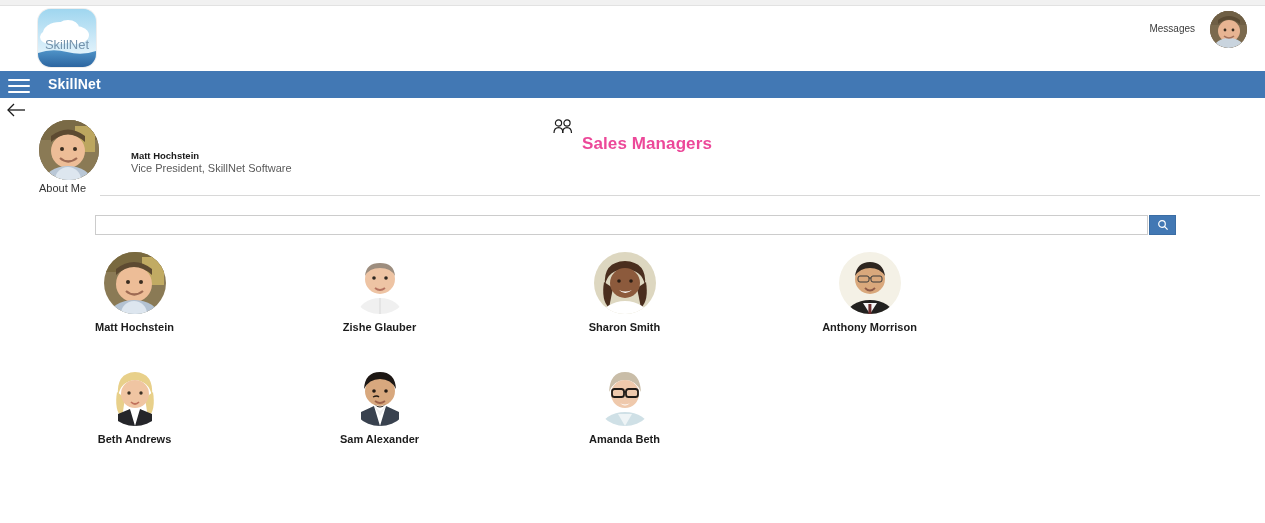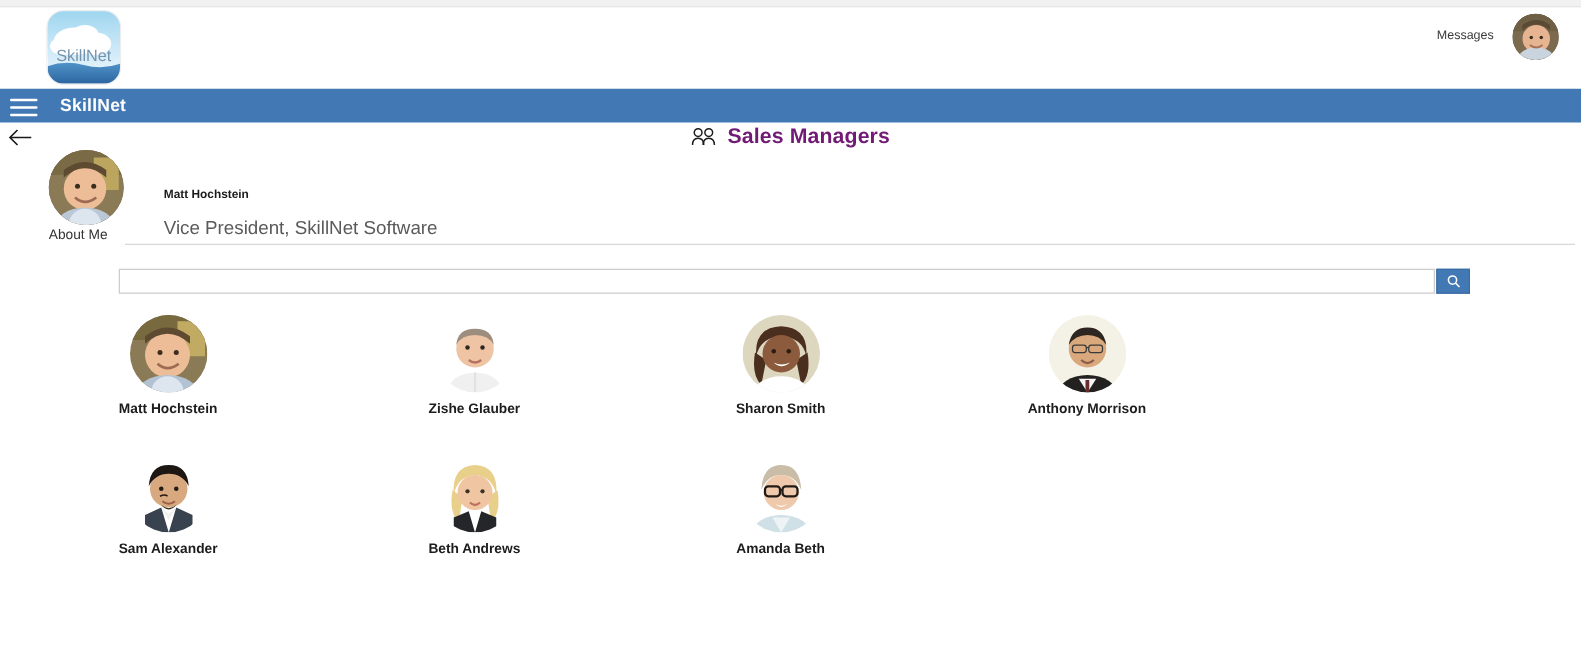--- a/index.html
+++ b/index.html
@@ -126,22 +126,23 @@
   .page-title-inner {
     display: inline-flex;
     align-items: center;
     gap: 9px;
   }
   .group-icon { display: inline-block; width: 20px; height: 15px; }
   .group-icon svg { display: block; }
   .page-title {
     font-size: 17px;
     font-weight: bold;
-    color: #701a75;
+    color: #ec4899;
     letter-spacing: 0.1px;
+    margin-top: 35px;
   }
 
   
   .profile {
     position: absolute;
     top: 120px;
     left: 0;
     width: 1265px;
     height: 78px;
   }
@@ -172,23 +173,22 @@
     left: 131px;
     top: 30px;
     font-size: 9.5px;
     font-weight: bold;
     color: #1a1a1a;
   }
   .profile-role {
     position: absolute;
     left: 131px;
     top: 42px;
-    font-size: 15px;
+    font-size: 11px;
     color: #5a5a5a;
-    margin-top: 12px;
   }
   .profile-divider {
     position: absolute;
     left: 100px;
     top: 75px;
     width: 1160px;
     height: 1px;
     background: #d8d8d8;
   }
 
@@ -456,56 +456,56 @@
 
   </div>
 
   <div class="people-row">
 
 
     <div class="person">
       <div class="person-photo">
         <svg viewBox="0 0 62 62" xmlns="http://www.w3.org/2000/svg">
           <rect width="62" height="62" fill="#ffffff"></rect>
+          <path d="M14 32 Q12 9 31 8 Q50 9 48 32 Q45 17 31 16 Q17 17 14 32 Z" fill="#e8d08a"></path>
+          <path d="M13 28 Q10 46 18 54 L21 34 Z" fill="#e8d08a"></path>
+          <path d="M49 28 Q52 46 44 54 L41 34 Z" fill="#e8d08a"></path>
+          <circle cx="31" cy="30" r="14" fill="#f0c5a2"></circle>
+          <path d="M14 50 L26 45 L31 62 L36 45 L48 50 L48 62 L14 62 Z" fill="#25262a"></path>
+          <path d="M26 45 L31 53 L36 45 L31 49 Z" fill="#ffffff"></path>
+          <circle cx="25" cy="29" r="1.7" fill="#3a3025"></circle>
+          <circle cx="37" cy="29" r="1.7" fill="#3a3025"></circle>
+          <path d="M27 38 Q31 42 35 38" stroke="#c0715c" stroke-width="1.7" fill="none"></path>
+        </svg>
+      </div>
+      <div class="person-name">Beth Andrews</div>
+    </div>
+
+    <div class="person">
+      <div class="person-photo">
+        <svg viewBox="0 0 62 62" xmlns="http://www.w3.org/2000/svg">
+          <rect width="62" height="62" fill="#ffffff"></rect>
           <circle cx="31" cy="27" r="15" fill="#d8a87e"></circle>
           <path d="M15 25 Q16 8 31 8 Q46 8 47 25 Q42 15 31 15 Q20 15 15 25 Z" fill="#1d1714"></path>
           <path d="M12 48 L25 42 L31 62 L37 42 L50 48 L50 62 L12 62 Z" fill="#39424f"></path>
           <path d="M25 42 L31 52 L37 42 L31 47 Z" fill="#f0f0f0"></path>
           <circle cx="25" cy="27" r="1.8" fill="#231b14"></circle>
           <circle cx="37" cy="27" r="1.8" fill="#231b14"></circle>
           <path d="M24 33 Q28 31 30 33" stroke="#231b14" stroke-width="1.3" fill="none"></path>
           <path d="M26 37 Q31 41 36 37" stroke="#9c6049" stroke-width="1.7" fill="none"></path>
           <path d="M25 40 Q31 47 37 40 Q31 45 25 40 Z" fill="#2a2018"></path>
         </svg>
       </div>
       <div class="person-name">Sam Alexander</div>
     </div>
 
     <div class="person">
       <div class="person-photo">
         <svg viewBox="0 0 62 62" xmlns="http://www.w3.org/2000/svg">
           <rect width="62" height="62" fill="#ffffff"></rect>
-          <path d="M14 32 Q12 9 31 8 Q50 9 48 32 Q45 17 31 16 Q17 17 14 32 Z" fill="#e8d08a"></path>
-          <path d="M13 28 Q10 46 18 54 L21 34 Z" fill="#e8d08a"></path>
-          <path d="M49 28 Q52 46 44 54 L41 34 Z" fill="#e8d08a"></path>
-          <circle cx="31" cy="30" r="14" fill="#f0c5a2"></circle>
-          <path d="M14 50 L26 45 L31 62 L36 45 L48 50 L48 62 L14 62 Z" fill="#25262a"></path>
-          <path d="M26 45 L31 53 L36 45 L31 49 Z" fill="#ffffff"></path>
-          <circle cx="25" cy="29" r="1.7" fill="#3a3025"></circle>
-          <circle cx="37" cy="29" r="1.7" fill="#3a3025"></circle>
-          <path d="M27 38 Q31 42 35 38" stroke="#c0715c" stroke-width="1.7" fill="none"></path>
-        </svg>
-      </div>
-      <div class="person-name">Beth Andrews</div>
-    </div>
-
-    <div class="person">
-      <div class="person-photo">
-        <svg viewBox="0 0 62 62" xmlns="http://www.w3.org/2000/svg">
-          <rect width="62" height="62" fill="#ffffff"></rect>
           <path d="M15 28 Q16 8 31 8 Q46 8 47 28 Q42 16 31 16 Q20 16 15 28 Z" fill="#c9bda8"></path>
           <circle cx="31" cy="30" r="14" fill="#efc9ac"></circle>
           <ellipse cx="31" cy="64" rx="24" ry="16" fill="#cfe0e6"></ellipse>
           <path d="M24 50 L31 62 L38 50 Z" fill="#eef4f6"></path>
           <rect x="18" y="25" width="12" height="8" rx="2.6" fill="none" stroke="#201b17" stroke-width="1.8"></rect>
           <rect x="32" y="25" width="12" height="8" rx="2.6" fill="none" stroke="#201b17" stroke-width="1.8"></rect>
           <line x1="30" y1="28" x2="32" y2="28" stroke="#201b17" stroke-width="1.6"></line>
           <path d="M26 39 Q31 44 36 39 Q31 42 26 39 Z" fill="#ffffff"></path>
         </svg>
       </div>

